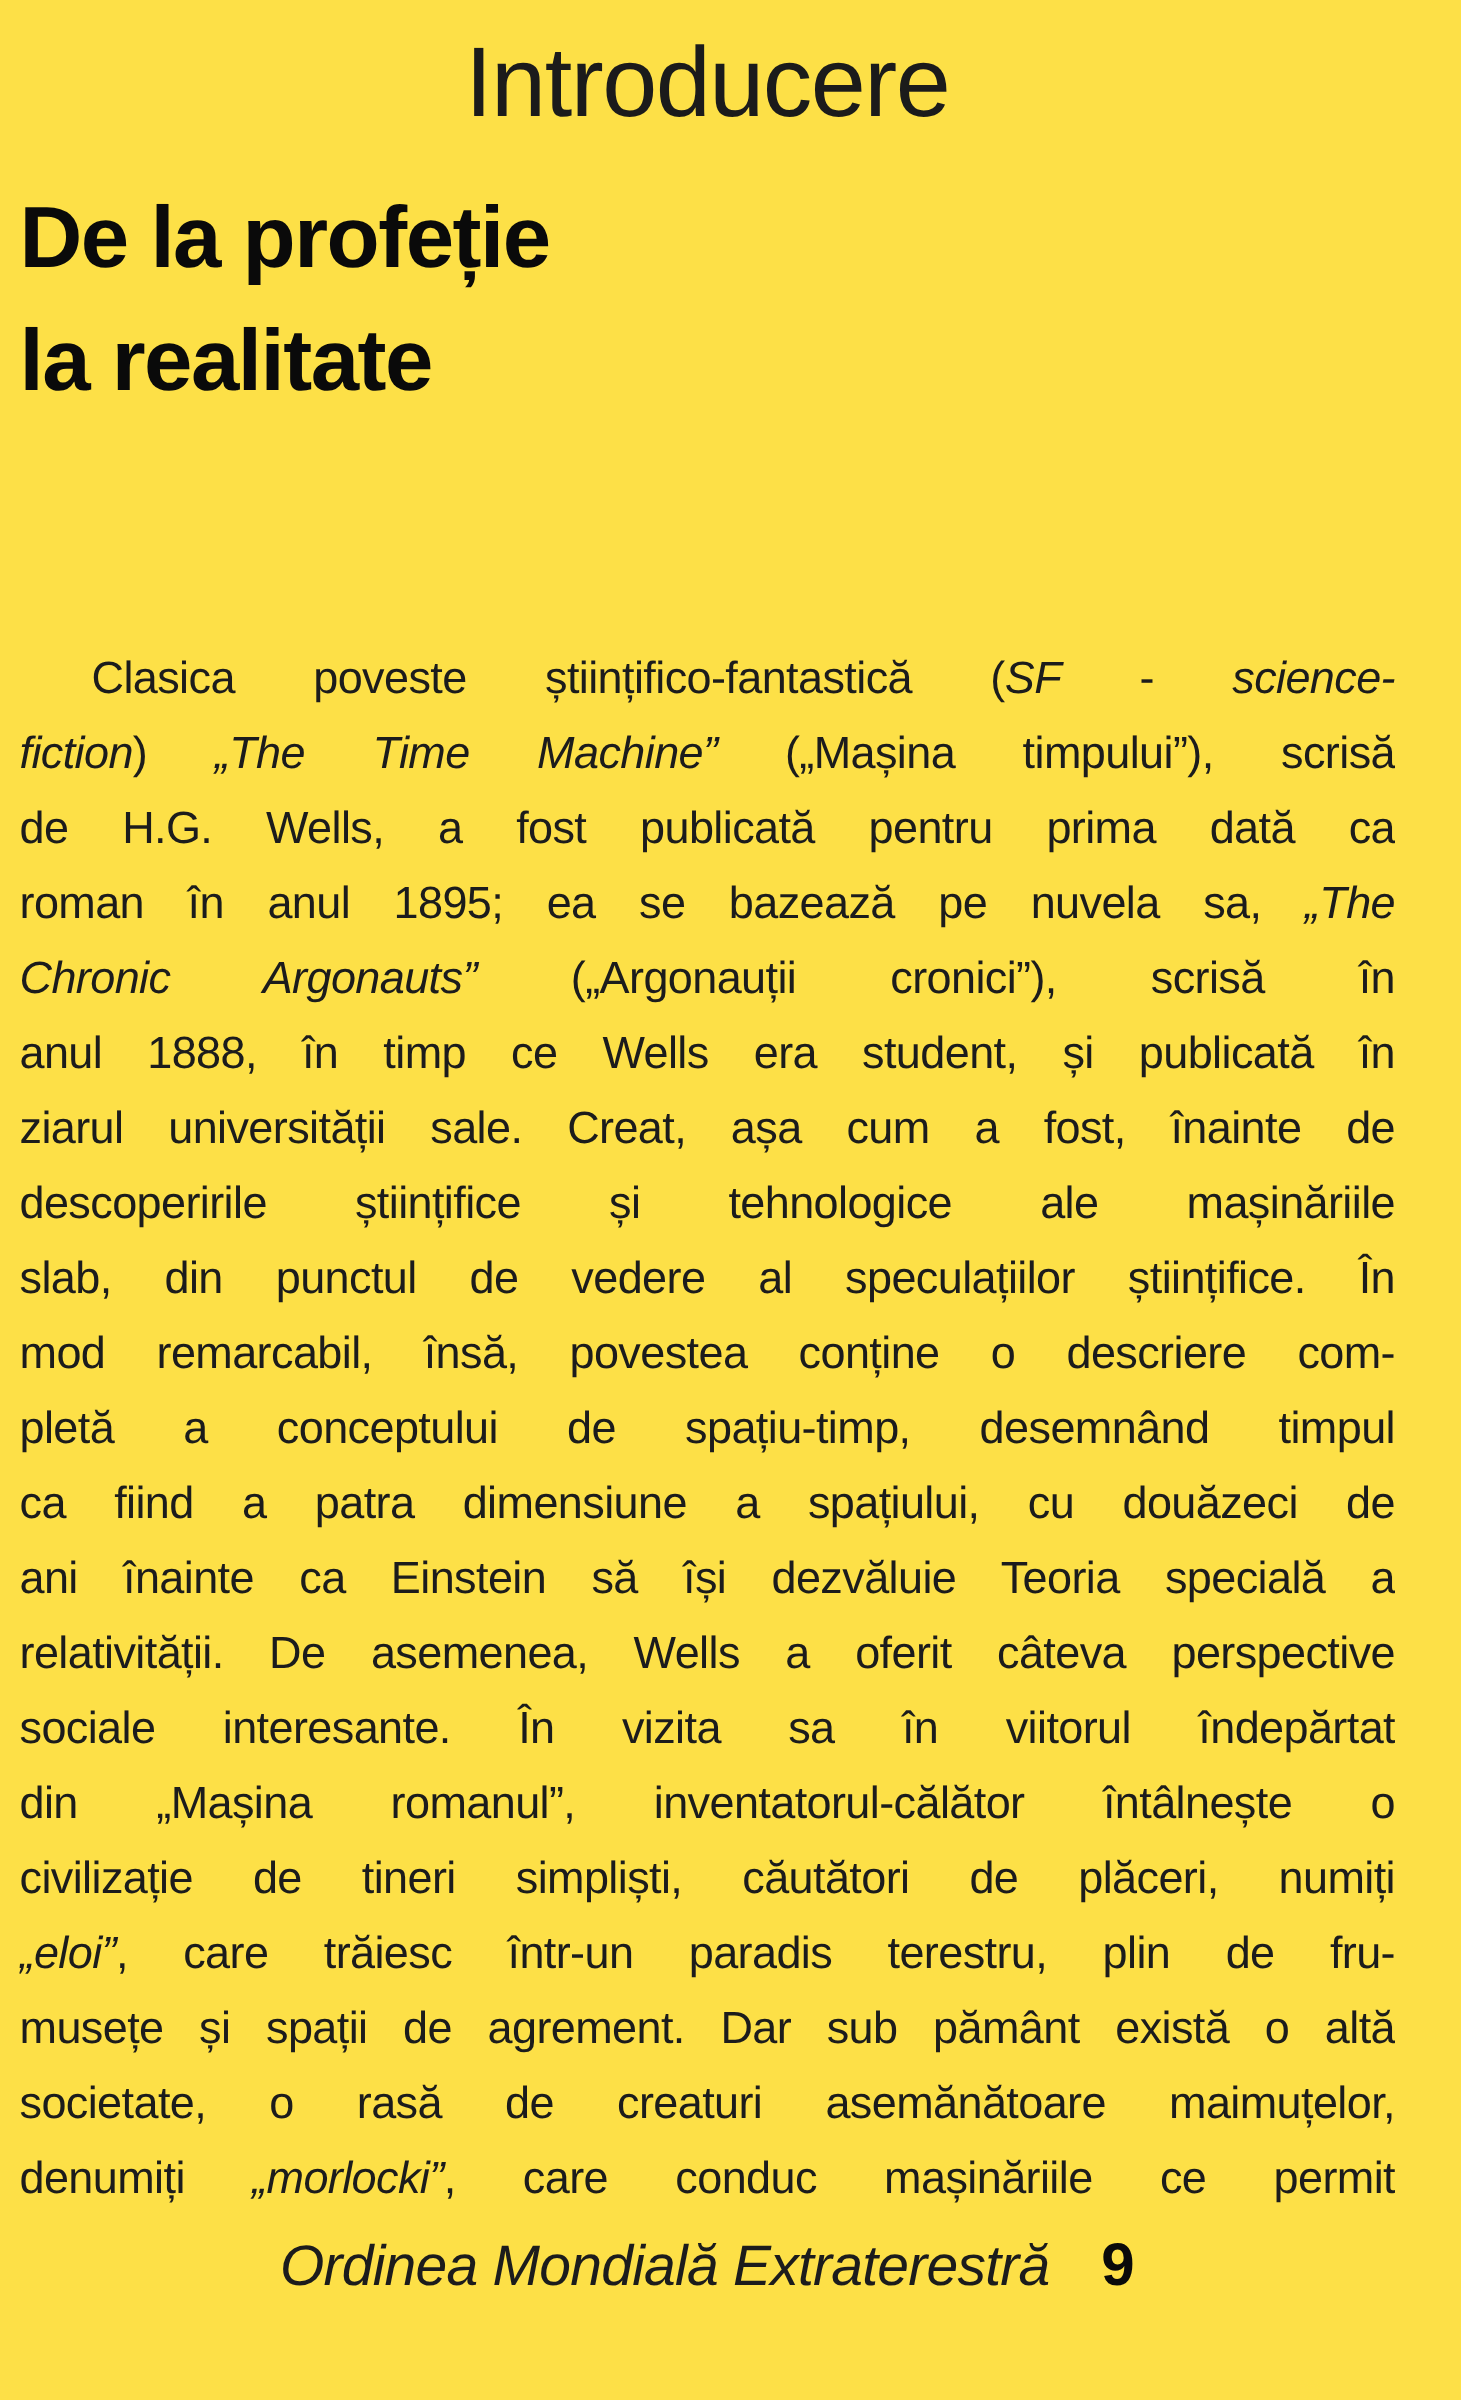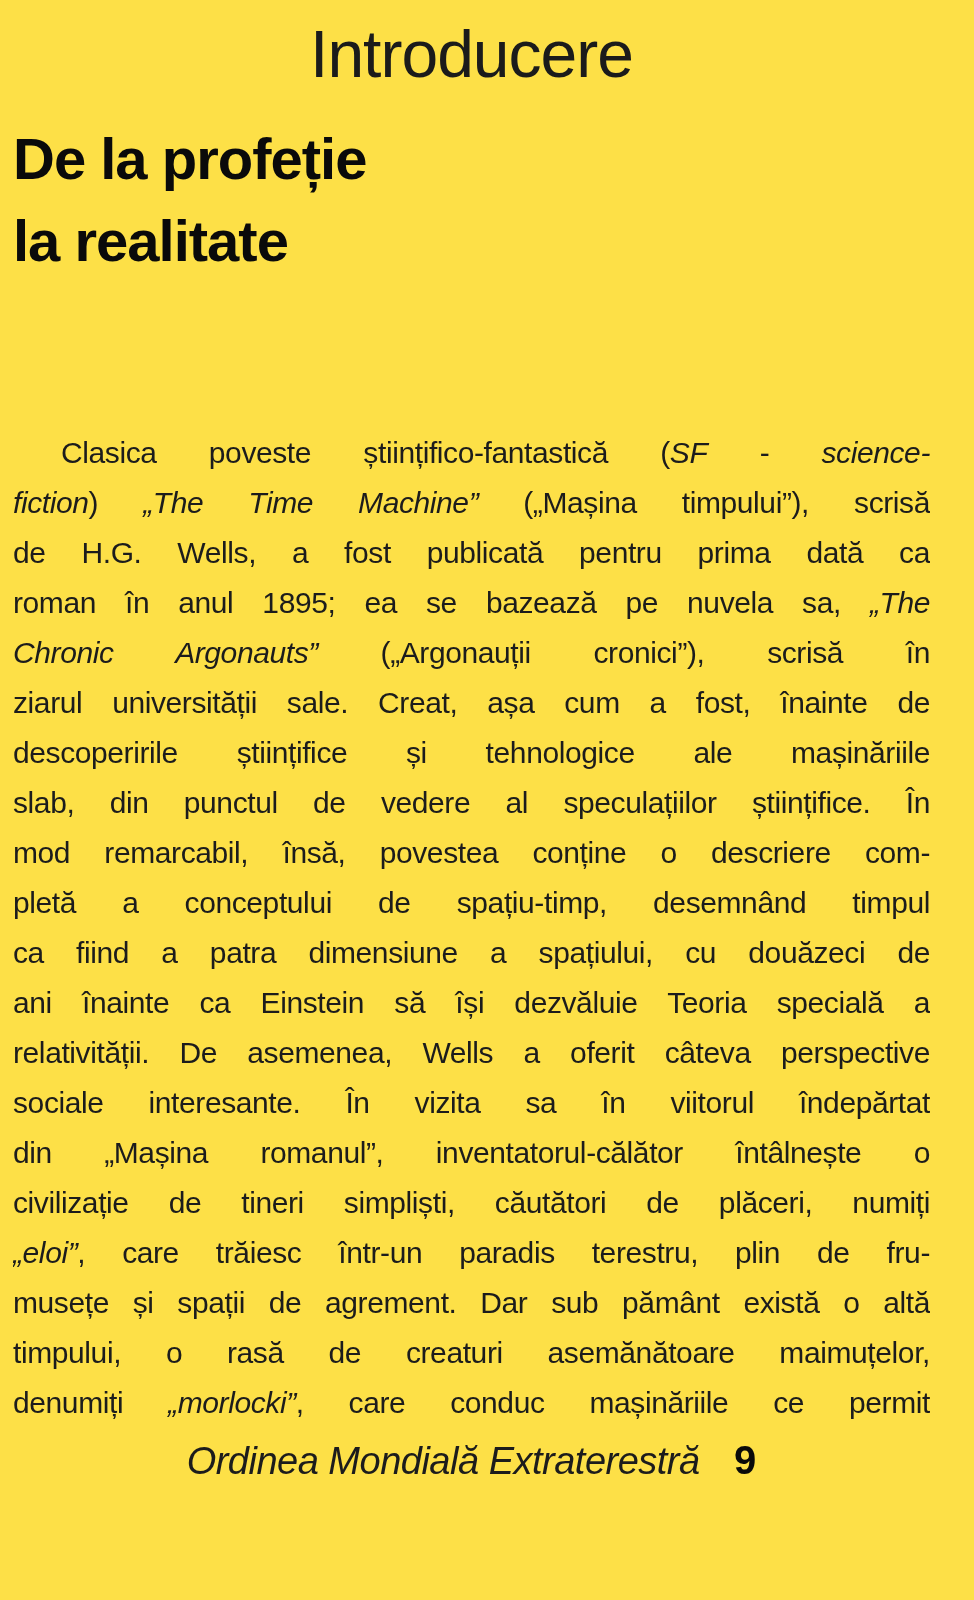--- a/index.html
+++ b/index.html
@@ -87,34 +87,35 @@
     <span>De la profeție</span><br>
     <span>la realitate</span>
   </h2>
 
   <div class="body-text">
       <div class="line indent"><span>Clasica poveste științifico-fantastică (</span><span class="it">SF</span><span> - </span><span class="it">science-</span></div>
       <div class="line"><span class="it">fiction</span><span>) </span><span class="it">„The Time Machine”</span><span> („Mașina timpului”), scrisă</span></div>
       <div class="line"><span>de H.G. Wells, a fost publicată pentru prima dată ca</span></div>
       <div class="line"><span>roman în anul 1895; ea se bazează pe nuvela sa, </span><span class="it">„The</span></div>
       <div class="line"><span class="it">Chronic Argonauts”</span><span> („Argonauții cronici”), scrisă în</span></div>
+      <div class="line"><span>anul 1888, în timp ce Wells era student, și publicată în</span></div>
       <div class="line"><span>ziarul universității sale. Creat, așa cum a fost, înainte de</span></div>
       <div class="line"><span>descoperirile științifice și tehnologice ale mașinăriile</span></div>
       <div class="line"><span>slab, din punctul de vedere al speculațiilor științifice. În</span></div>
       <div class="line"><span>mod remarcabil, însă, povestea conține o descriere com-</span></div>
       <div class="line"><span>pletă a conceptului de spațiu-timp, desemnând timpul</span></div>
       <div class="line"><span>ca fiind a patra dimensiune a spațiului, cu douăzeci de</span></div>
       <div class="line"><span>ani înainte ca Einstein să își dezvăluie Teoria specială a</span></div>
       <div class="line"><span>relativității. De asemenea, Wells a oferit câteva perspective</span></div>
       <div class="line"><span>sociale interesante. În vizita sa în viitorul îndepărtat</span></div>
       <div class="line"><span>din „Mașina romanul”, inventatorul-călător întâlnește o</span></div>
       <div class="line"><span>civilizație de tineri simpliști, căutători de plăceri, numiți</span></div>
       <div class="line"><span class="it">„eloi”</span><span>, care trăiesc într-un paradis terestru, plin de fru-</span></div>
       <div class="line"><span>musețe și spații de agrement. Dar sub pământ există o altă</span></div>
-      <div class="line"><span>timpului, o rasă de creaturi asemănătoare maimuțelor,</span></div>
+      <div class="line"><span>societate, o rasă de creaturi asemănătoare maimuțelor,</span></div>
       <div class="line"><span>denumiți </span><span class="it">„morlocki”</span><span>, care conduc mașinăriile ce permit</span></div>
     </div>
 
   <div class="page-footer">
     <span class="running-title">Ordinea Mondială Extraterestră</span>
     <span class="page-number">9</span>
   </div>
 
 </div>
 

